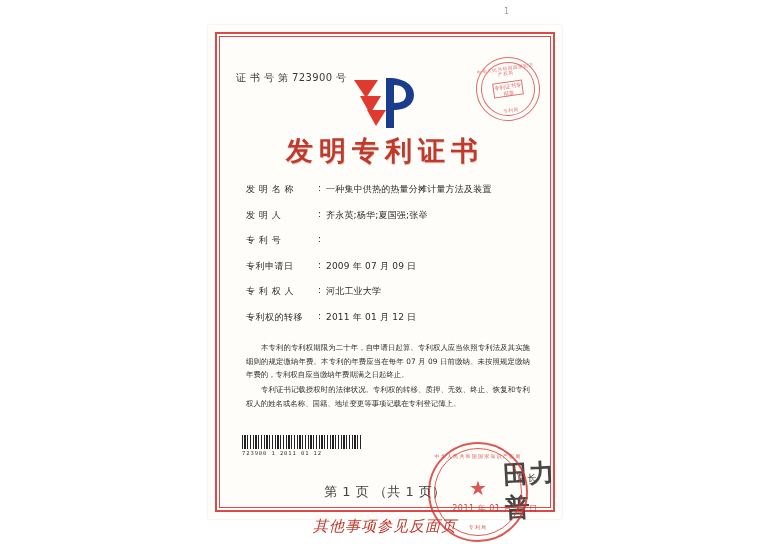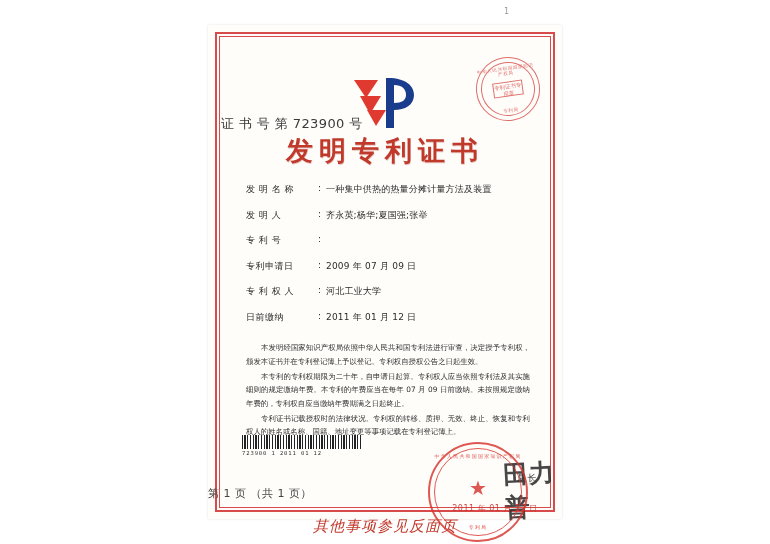--- a/index.html
+++ b/index.html
@@ -53,27 +53,26 @@
     border: 2px solid #d94b4b;
   }
   .corner.tl { left: 7px; top: 7px; border-right: none; border-bottom: none; }
   .corner.tr { right: 7px; top: 7px; border-left: none; border-bottom: none; }
   .corner.bl { left: 7px; bottom: 7px; border-right: none; border-top: none; }
   .corner.br { right: 7px; bottom: 7px; border-left: none; border-top: none; }
 
   
   .cert-no {
     position: absolute;
-    left: 13px;
+    left: 28px;
     top: 46px;
-    font-size: 13px;
+    font-size: 10px;
     color: #3a3a3a;
     letter-spacing: 0.4px;
     font-family: "DejaVu Sans", "Liberation Sans", sans-serif;
-    margin-top: 44px;
   }
 
   
   .seal-top {
     position: absolute;
     right: 22px;
     top: 32px;
     width: 62px;
     height: 62px;
     border-radius: 50%;
@@ -277,22 +276,22 @@
     font-size: 8px;
     letter-spacing: 0.5px;
     opacity: 0.9;
   }
 
   
   .page-num {
     position: absolute;
     left: 0; right: 0;
     bottom: 18px;
-    text-align: left;
-    font-size: 11px;
+    text-align: center;
+    font-size: 13px;
     color: #444;
     letter-spacing: 0.5px;
   }
 
   .footer-note {
     position: absolute;
     left: 0; right: 0;
     bottom: 8px;
     text-align: center;
     font-size: 15px;
@@ -366,28 +365,27 @@
         <span class="field-label">专利申请日</span>
         <span class="field-colon">:</span>
         <span class="field-value">2009 年 07 月 09 日</span>
       </div>
       <div class="field-row">
         <span class="field-label">专 利 权 人</span>
         <span class="field-colon">:</span>
         <span class="field-value">河北工业大学</span>
       </div>
       <div class="field-row">
-        <span class="field-label">日前缴纳</span>
+        <span class="field-label">专利权的转移</span>
         <span class="field-colon">:</span>
         <span class="field-value">2011 年 01 月 12 日</span>
       </div>
     </div>
 
     <div class="body-text">
-      <p>本发明经国家知识产权局依照中华人民共和国专利法进行审查，决定授予专利权，颁发本证书并在专利登记簿上予以登记。专利权自授权公告之日起生效。</p>
       <p>本专利的专利权期限为二十年，自申请日起算。专利权人应当依照专利法及其实施细则的规定缴纳年费。本专利的年费应当在每年 07 月 09 日前缴纳。未按照规定缴纳年费的，专利权自应当缴纳年费期满之日起终止。</p>
       <p>专利证书记载授权时的法律状况。专利权的转移、质押、无效、终止、恢复和专利权人的姓名或名称、国籍、地址变更等事项记载在专利登记簿上。</p>
     </div>
 
     <div class="barcode"></div>
     <div class="barcode-num">723900 1 2011 01 12</div>
 
     <div class="director-label">局长</div>
     <div class="signature">田力普</div>
 

